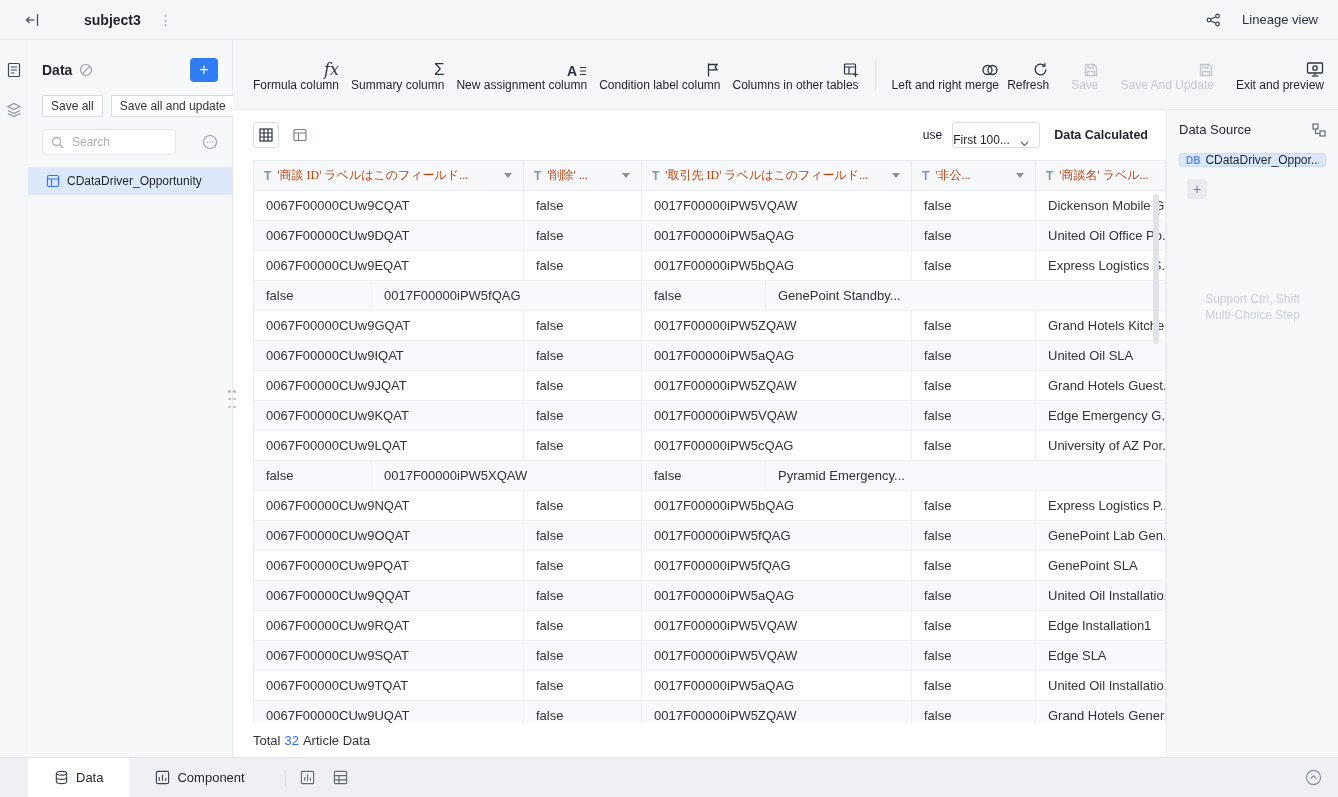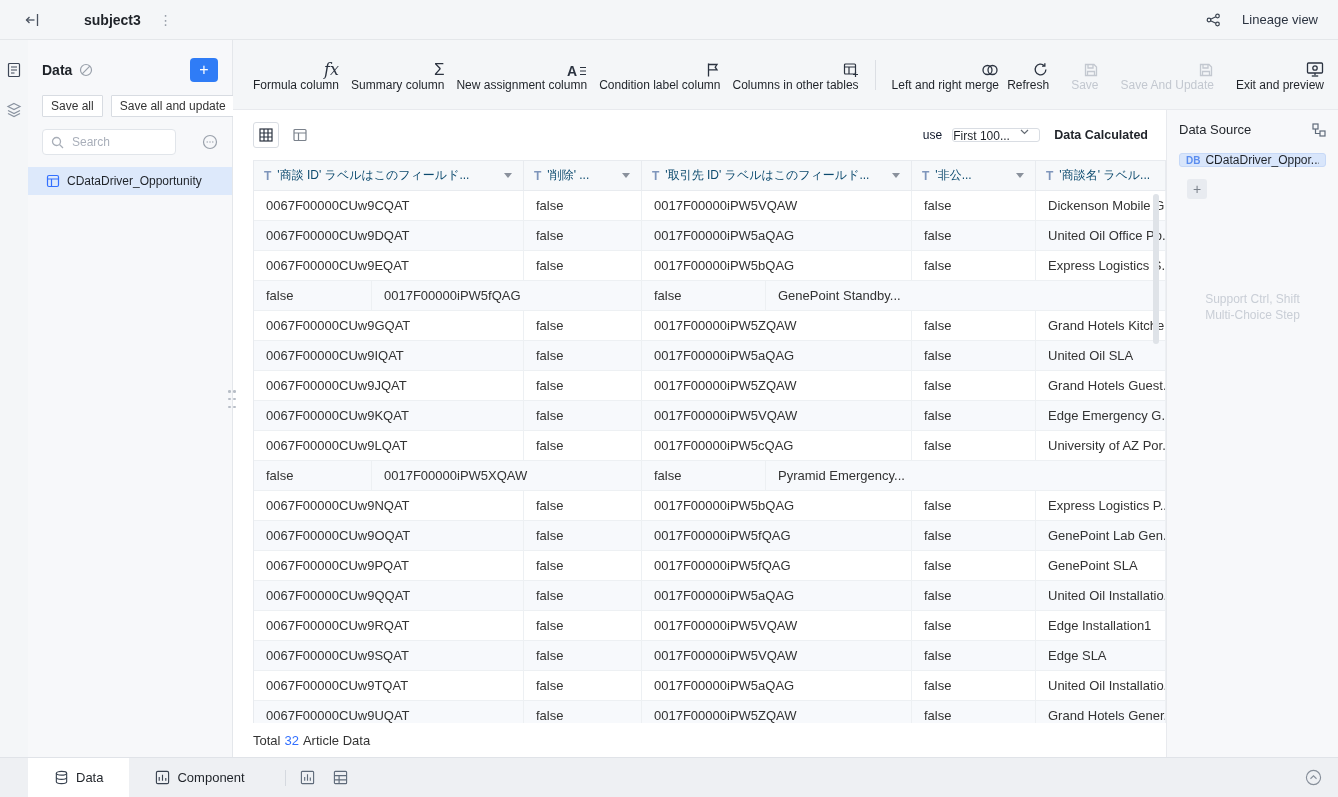--- a/index.html
+++ b/index.html
@@ -59,31 +59,31 @@
   .sgg{font-size:17px;line-height:1;font-weight:400;}
   .agg{display:flex;align-items:center;gap:2px;font-size:14px;font-weight:600;line-height:1;}
   
   .content-row{flex:1;display:flex;min-height:0;}
   .table-area{flex:1;min-width:0;background:#fff;display:flex;flex-direction:column;padding-left:20px;}
   .controls{height:50px;display:flex;align-items:center;padding-right:18px;}
   .view-btn1{width:26px;height:26px;border:1px solid #d9dde3;border-radius:3px;background:#fff;
     display:flex;align-items:center;justify-content:center;color:#2b3340;cursor:pointer;}
   .view-btn2{width:26px;height:26px;display:flex;align-items:center;justify-content:center;color:#7b828c;cursor:pointer;margin-left:8px;}
   .use-label{margin-left:auto;font-size:12px;color:#0f172a;}
-  .limit-select{margin-left:10px;height:14px;min-width:88px;background:#fff;border:1px solid #d9dde3;border-radius:3px;
-    display:flex;align-items:flex-start;gap:10px;padding:0 0;font-size:12px;color:#1f2329;cursor:pointer;}
+  .limit-select{margin-left:10px;height:26px;min-width:88px;background:#fff;border:1px solid #d9dde3;border-radius:3px;
+    display:flex;align-items:flex-end;gap:10px;padding:0 0;font-size:12px;color:#1f2329;cursor:pointer;}
   .limit-select svg{color:#646a73;}
   .calc-status{margin-left:14px;font-size:12.5px;color:#1f2329;font-weight:bold;}
   
   .tgrid{position:relative;height:563px;overflow:hidden;border-top:1px solid #e8ebef;border-left:1px solid #e8ebef;}
   .thead{display:flex;height:30px;background:#f6f8fa;}
   .hcell{display:flex;align-items:center;border-right:1px solid #e8ebef;border-bottom:1px solid #e8ebef;
     padding-left:10px;gap:6px;overflow:hidden;cursor:pointer;}
   .ticon{color:#7e95bb;font-size:12px;font-weight:700;flex:none;}
-  .hlabel{font-size:12px;color:#0c4a6e;white-space:nowrap;overflow:hidden;flex:1;min-width:0;}
+  .hlabel{font-size:12px;color:#c2410c;white-space:nowrap;overflow:hidden;flex:1;min-width:0;font-family:Liberation Serif, serif;}
   .hcaret{flex:none;margin-right:11px;width:0;height:0;border-left:4px solid transparent;border-right:4px solid transparent;border-top:5px solid #8a919c;}
   .tbody{height:533px;overflow:hidden;}
   .trow{display:flex;height:30px;background:#fff;}
   .trow:nth-child(even){background:#f7f9fc;}
   .cell{line-height:29px;font-size:13px;color:#333;padding-left:12px;white-space:nowrap;overflow:hidden;
     border-right:1px solid #edf0f3;border-bottom:1px solid #edf0f3;}
   .c0{width:270px;flex:none;}
   .c1{width:118px;flex:none;}
   .c2{width:270px;flex:none;}
   .c3{width:124px;flex:none;}

